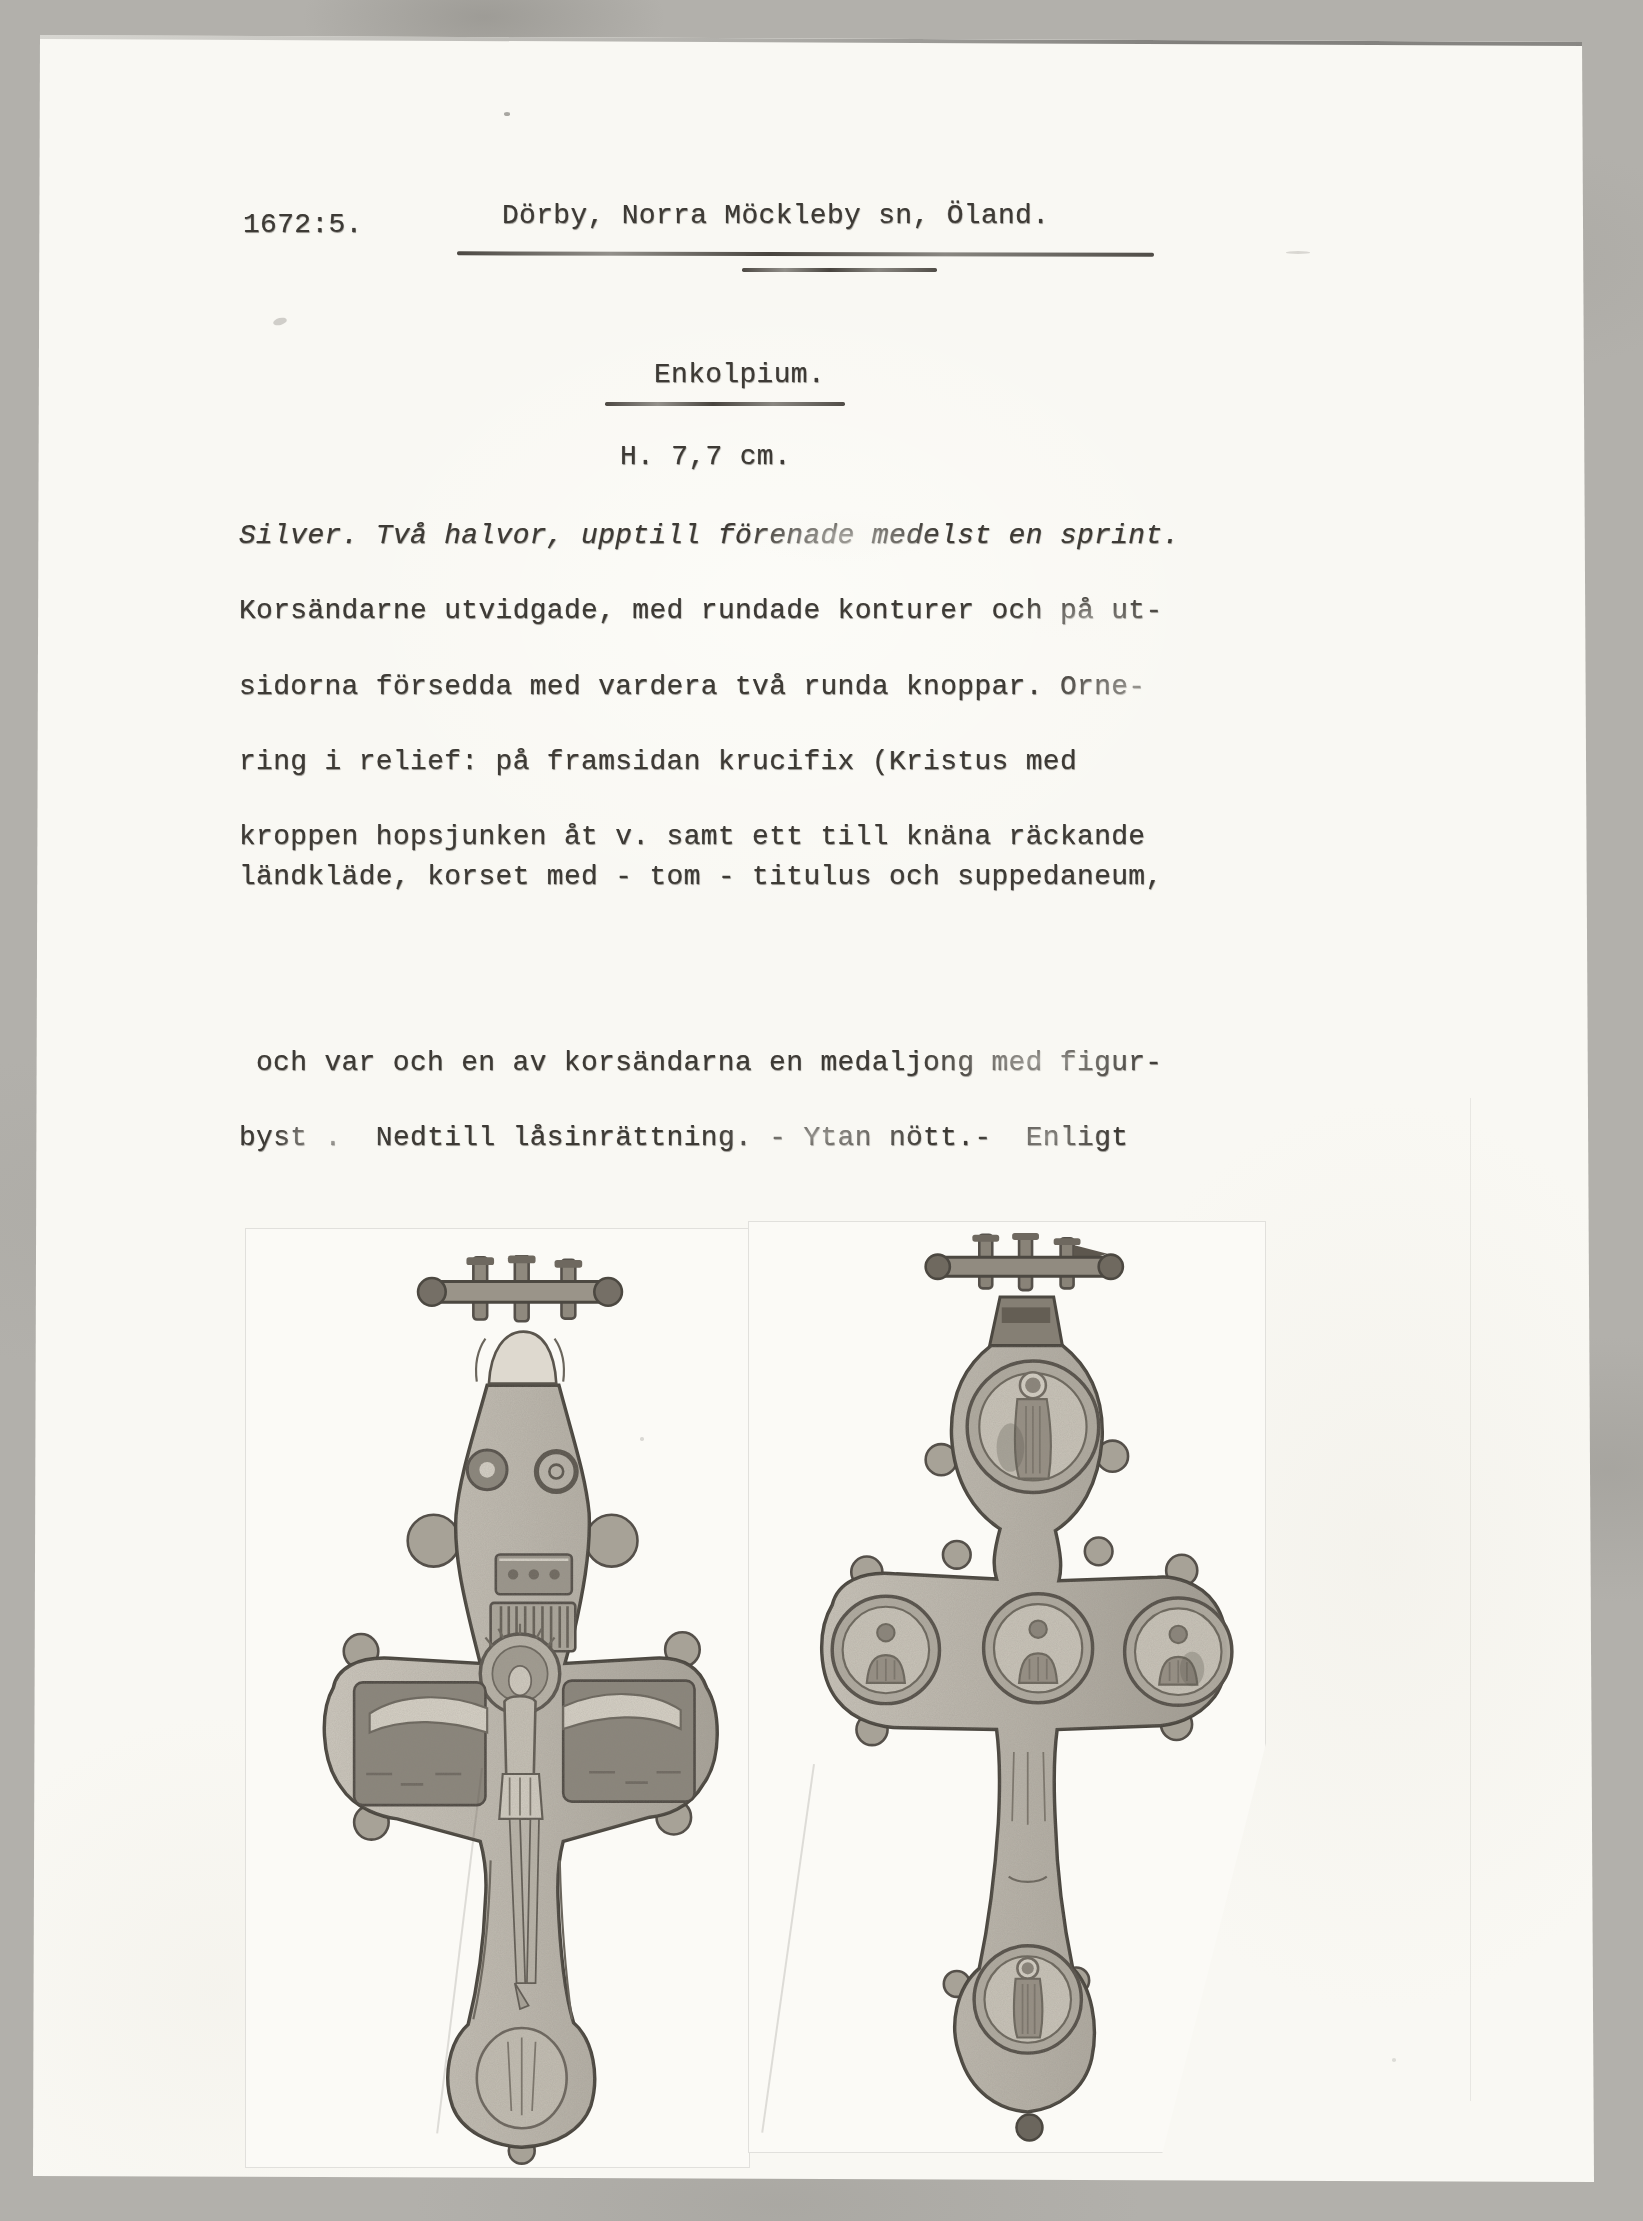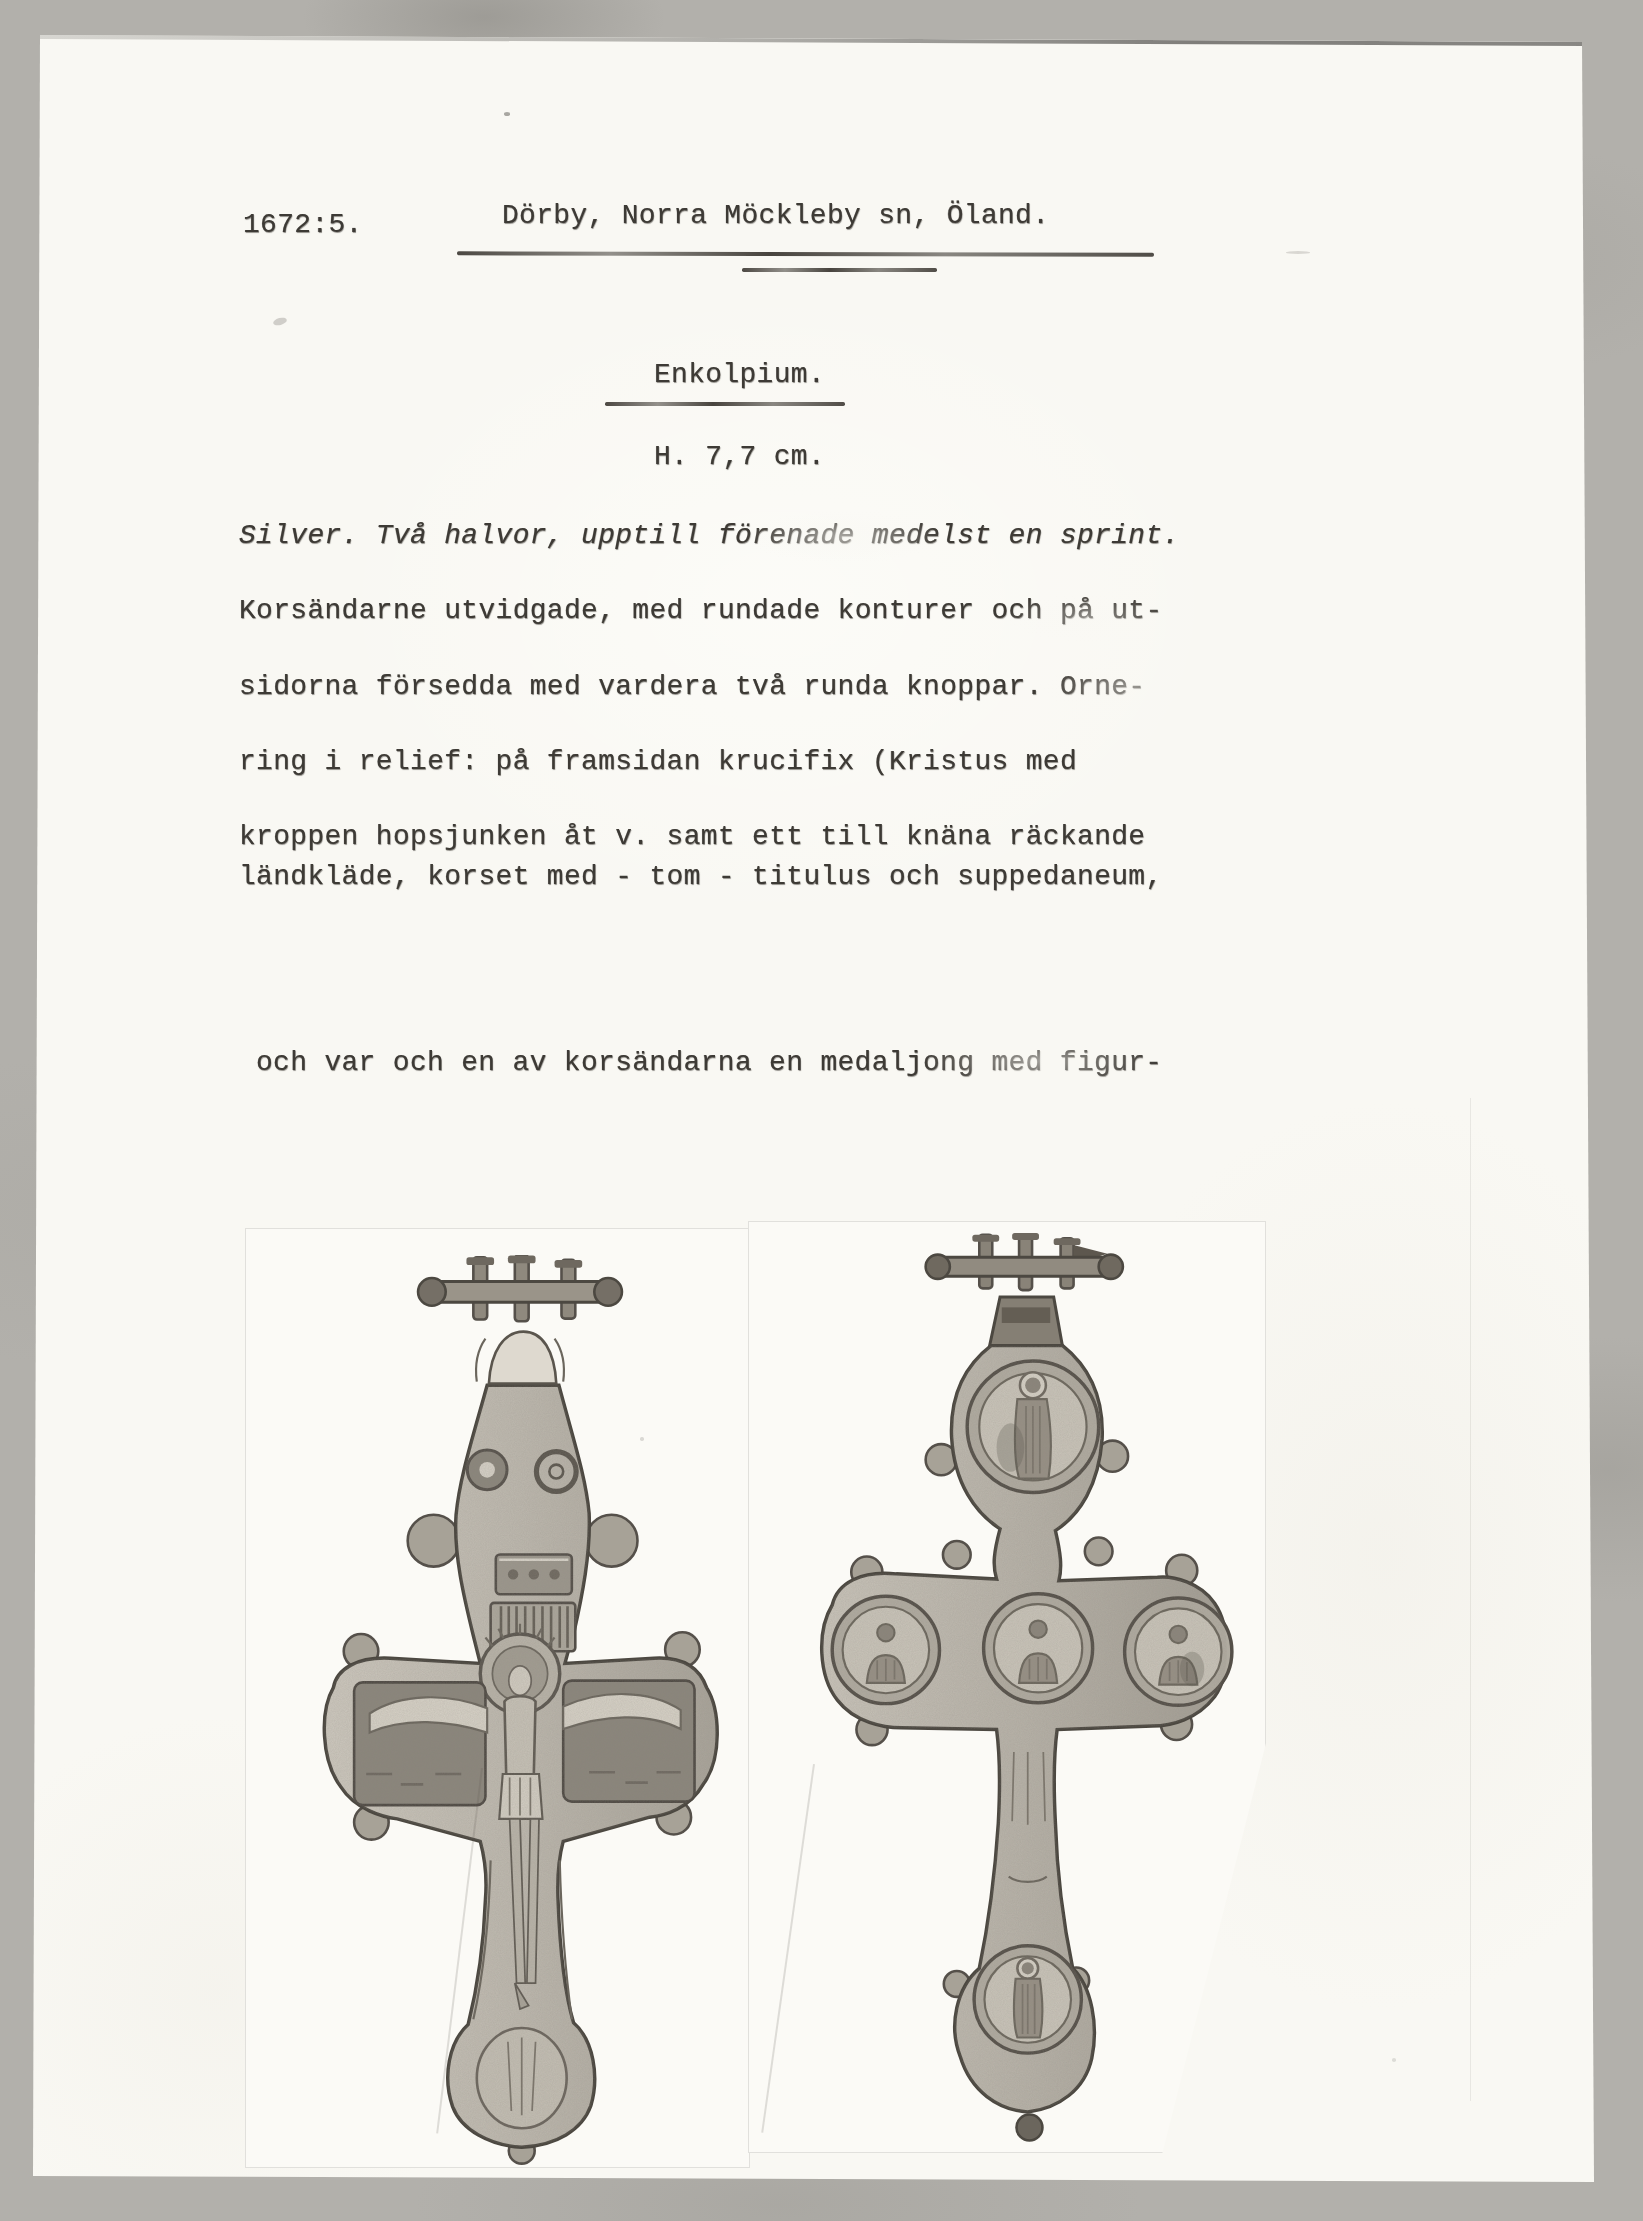--- a/index.html
+++ b/index.html
@@ -69,29 +69,30 @@
   <div class="paper">
     <div class="edge-shadow"></div>
 
     <span class="t" style="left:199px;top:206px;">1672:5.</span>
     <span class="t" style="left:458px;top:197px;">Dörby, Norra Möckleby sn, Öland.</span>
     <div class="rule rule-main"></div>
     <div class="rule rule-second"></div>
 
     <span class="t" style="left:610px;top:356px;">Enkolpium.</span>
     <div class="rule rule-title"></div>
-    <span class="t" style="left:610px;top:438px;">H. 7,7 cm.</span>
+    <span class="t" style="left:576px;top:438px;">H. 7,7 cm.</span>
 
     <span class="t" style="left:195px;top:517px;font-style:italic;">Silver. Två halvor, upptill förenade medelst en sprint.</span>
     <span class="t" style="left:195px;top:592px;">Korsändarne utvidgade, med rundade konturer och på ut-</span>
     <span class="t" style="left:195px;top:668px;">sidorna försedda med vardera två runda knoppar. Orne-</span>
     <span class="t" style="left:195px;top:743px;">ring i relief: på framsidan krucifix (Kristus med</span>
     <span class="t" style="left:195px;top:818px;">kroppen hopsjunken åt v. samt ett till knäna räckande</span>
     <span class="t" style="left:195px;top:858px;">ländkläde, korset med - tom - titulus och suppedaneum,</span>
     <span class="t" style="left:212px;top:1044px;">och var och en av korsändarna en medaljong med figur-</span>
+    <span class="t" style="left:195px;top:1119px;">byst .  Nedtill låsinrättning. - Ytan nött.-  Enligt</span>
 
     <div class="fade" style="left:744px;top:510px;width:199px;height:54px;opacity:.6;"></div>
     <div class="fade" style="left:1003px;top:593px;width:173px;height:50px;opacity:.45;"></div>
     <div class="fade" style="left:1038px;top:662px;width:190px;height:50px;opacity:.5;"></div>
     <div class="fade" style="left:947px;top:962px;width:130px;height:45px;opacity:.5;"></div>
     <div class="fade" style="left:917px;top:1034px;width:242px;height:54px;opacity:.55;"></div>
     <div class="fade" style="left:709px;top:1110px;width:225px;height:50px;opacity:.5;"></div>
     <div class="fade" style="left:977px;top:1112px;width:138px;height:50px;opacity:.45;"></div>
     <div class="fade" style="left:273px;top:1114px;width:112px;height:45px;opacity:.7;"></div>
     <div class="fade" style="left:1202px;top:1110px;width:182px;height:50px;opacity:.4;"></div>

